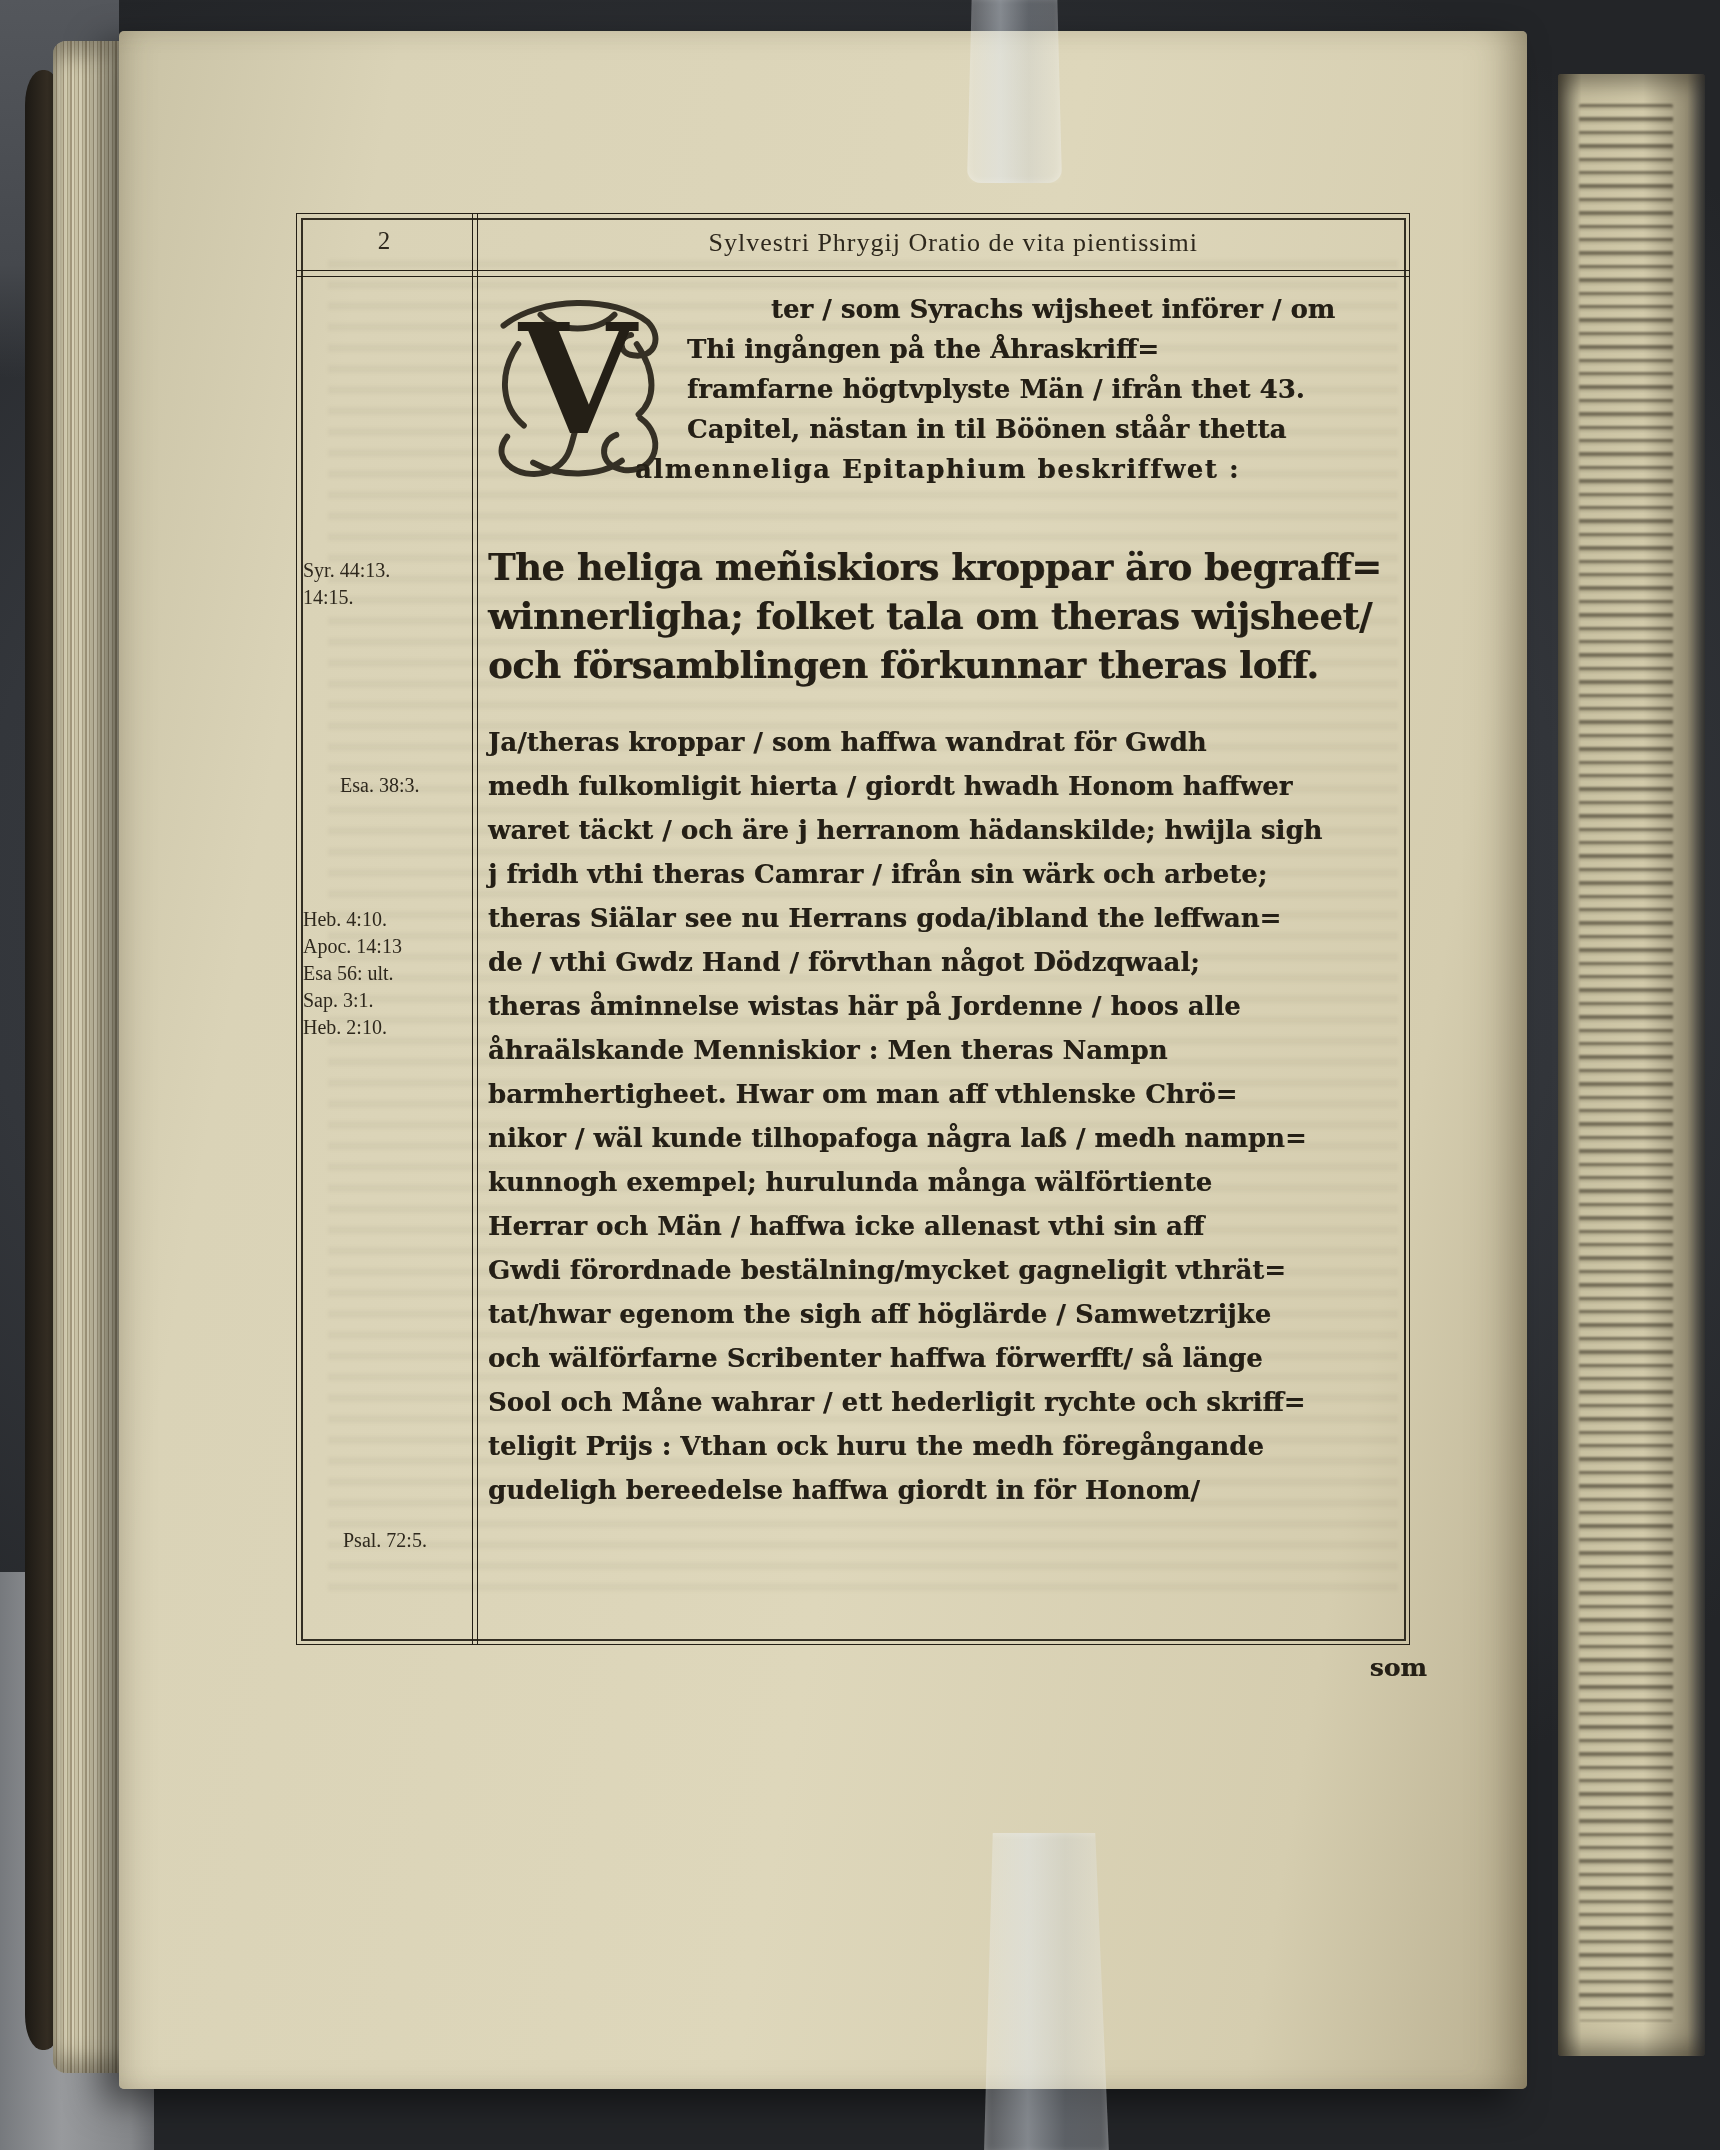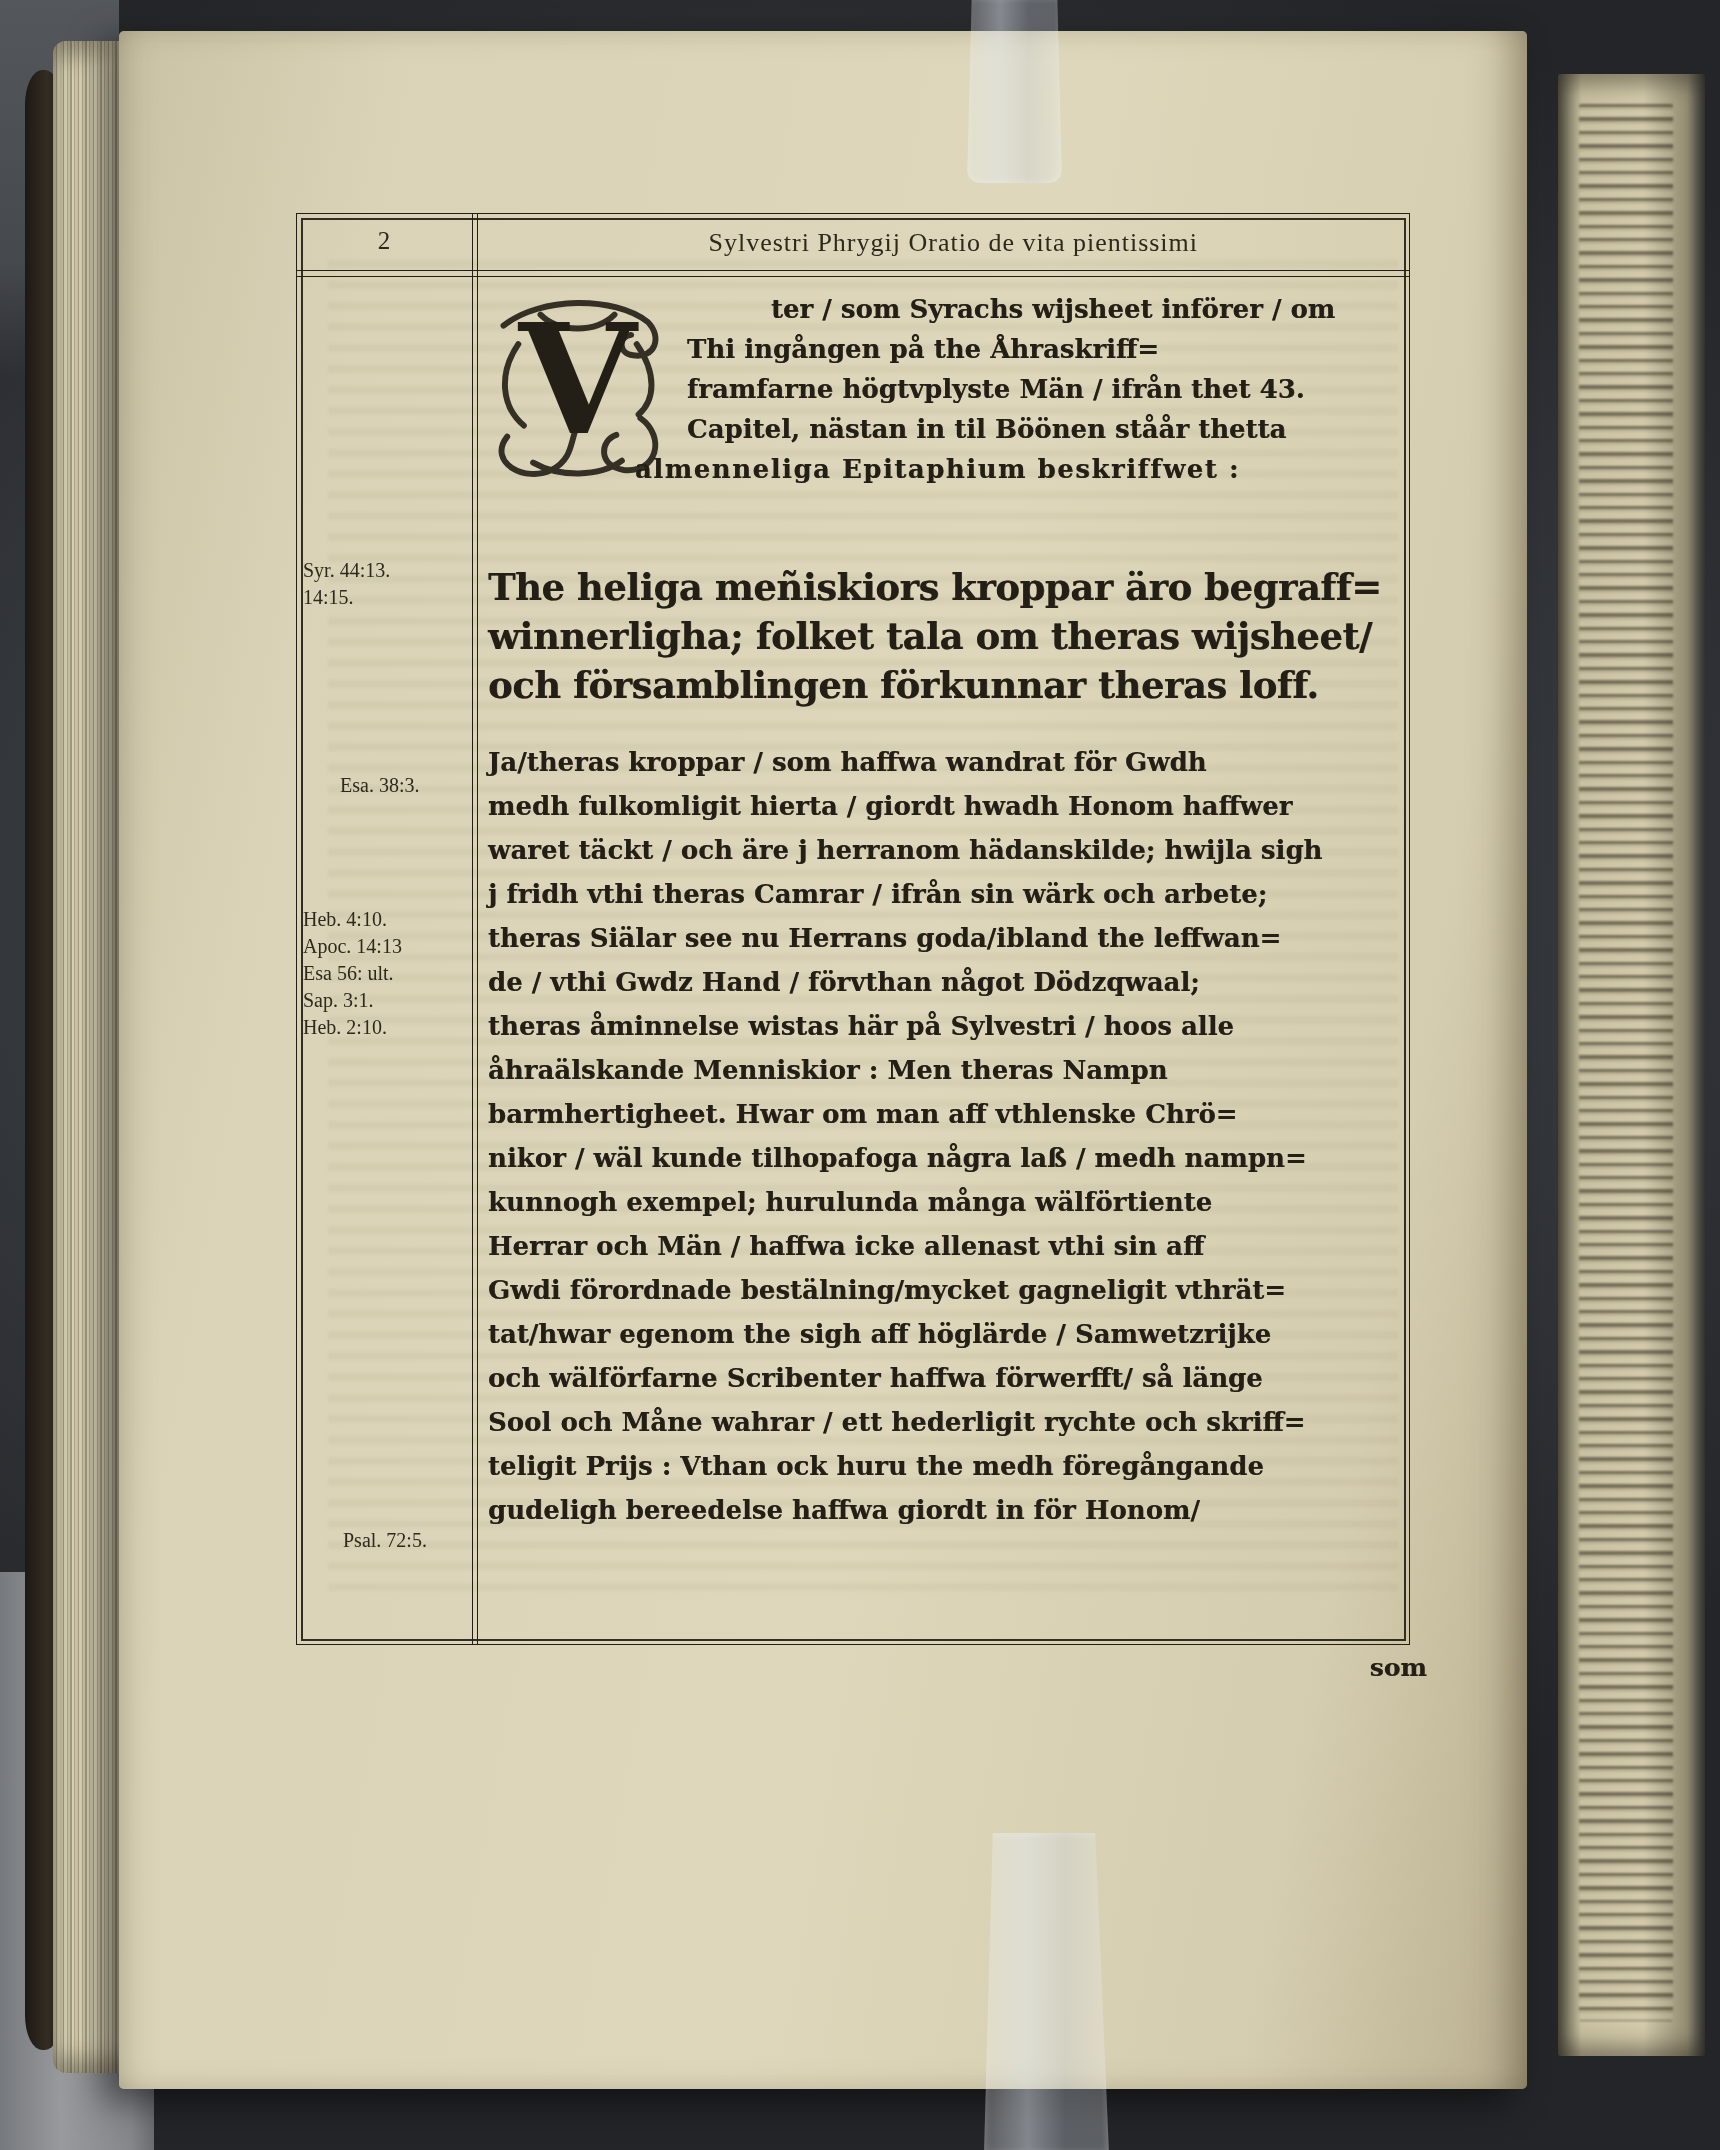--- a/index.html
+++ b/index.html
@@ -67,21 +67,21 @@
   
   .textcol{position:absolute;left:191px;top:75px;width:913px;color:var(--ink);}
   .line{white-space:nowrap;}
   .intro{position:relative;height:199px;}
   .dropcap{position:absolute;left:-3px;top:3px;width:185px;height:195px;}
   .intro-lines{margin-left:199px;font-size:26px;font-weight:bold;
     text-shadow:0.3px 0.1px 0.3px rgba(35,28,16,.6);}
   .intro-lines .line{height:40px;line-height:40px;}
   .intro-lines .line:nth-child(1){margin-left:84px;}
   .intro-lines .line:nth-child(5){margin-left:-52px;letter-spacing:1.5px;}
-  .quote{margin-top:75px;font-size:37px;font-weight:bold;letter-spacing:-0.5px;
+  .quote{margin-top:55px;font-size:37px;font-weight:bold;letter-spacing:-0.5px;
     text-shadow:0.4px 0.2px 0.4px rgba(35,28,16,.65);}
   .quote .line{height:49px;line-height:49px;}
   .para{margin-top:30px;font-size:26px;font-weight:bold;
     text-shadow:0.3px 0.1px 0.3px rgba(35,28,16,.6);}
   .para .line{height:44px;line-height:44px;}
 
   .catchword{position:absolute;left:1159px;top:1622px;width:149px;text-align:right;
     font-size:25px;font-weight:bold;color:var(--ink);
     text-shadow:0.3px 0.1px 0.3px rgba(35,28,16,.6);}
 
@@ -174,21 +174,21 @@
             <div class="line">och församblingen förkunnar theras loff.</div>
           </div>
 
         <div class="para">
             <div class="line">Ja/theras kroppar / som haffwa wandrat för Gwdh</div>
             <div class="line">medh fulkomligit hierta / giordt hwadh Honom haffwer</div>
             <div class="line">waret täckt / och äre j herranom hädanskilde; hwijla sigh</div>
             <div class="line">j fridh vthi theras Camrar / ifrån sin wärk och arbete;</div>
             <div class="line">theras Siälar see nu Herrans goda/ibland the leffwan=</div>
             <div class="line">de / vthi Gwdz Hand / förvthan något Dödzqwaal;</div>
-            <div class="line">theras åminnelse wistas här på Sylvestri / hoos alle</div>
+            <div class="line">theras åminnelse wistas här på Jordenne / hoos alle</div>
             <div class="line">åhraälskande Menniskior :      Men theras Nampn</div>
             <div class="line">barmhertigheet.     Hwar om man aff vthlenske Chrö=</div>
             <div class="line">nikor / wäl kunde tilhopafoga några laß / medh nampn=</div>
             <div class="line">kunnogh exempel; hurulunda många wälförtiente</div>
             <div class="line">Herrar och Män / haffwa icke allenast vthi sin aff</div>
             <div class="line">Gwdi förordnade bestälning/mycket gagneligit vthrät=</div>
             <div class="line">tat/hwar egenom the sigh aff höglärde / Samwetzrijke</div>
             <div class="line">och wälförfarne Scribenter haffwa förwerfft/ så länge</div>
             <div class="line">Sool och Måne wahrar / ett hederligit rychte och skriff=</div>
             <div class="line">teligit Prijs :  Vthan ock huru the medh föregångande</div>

